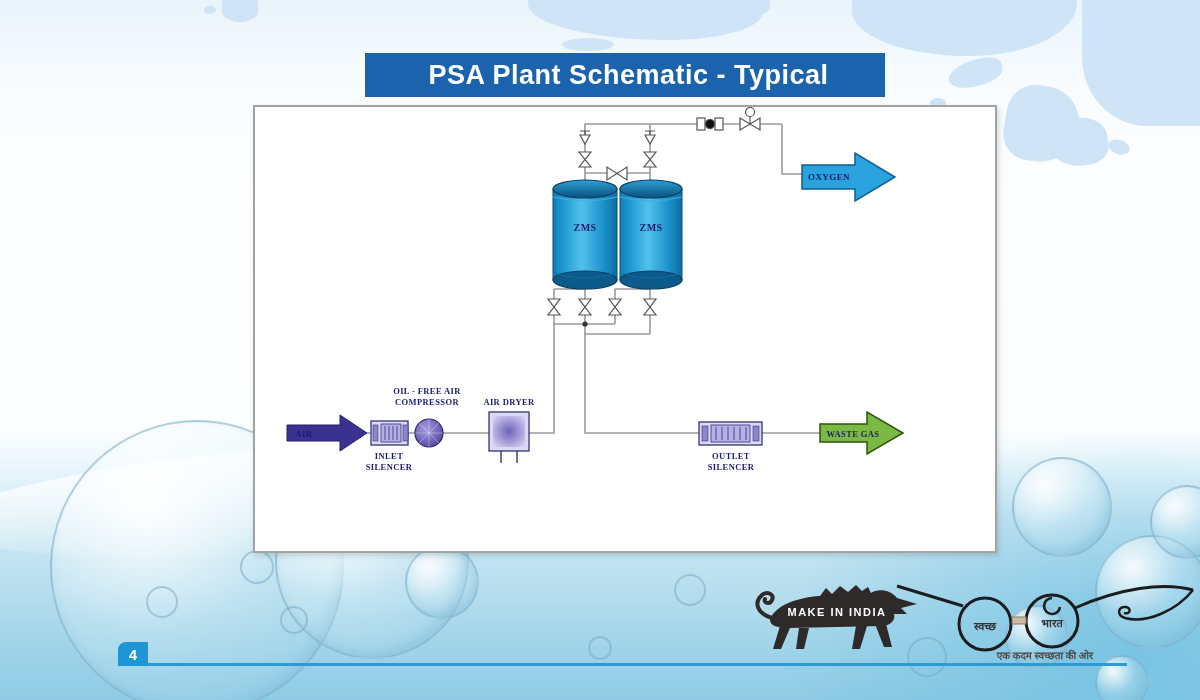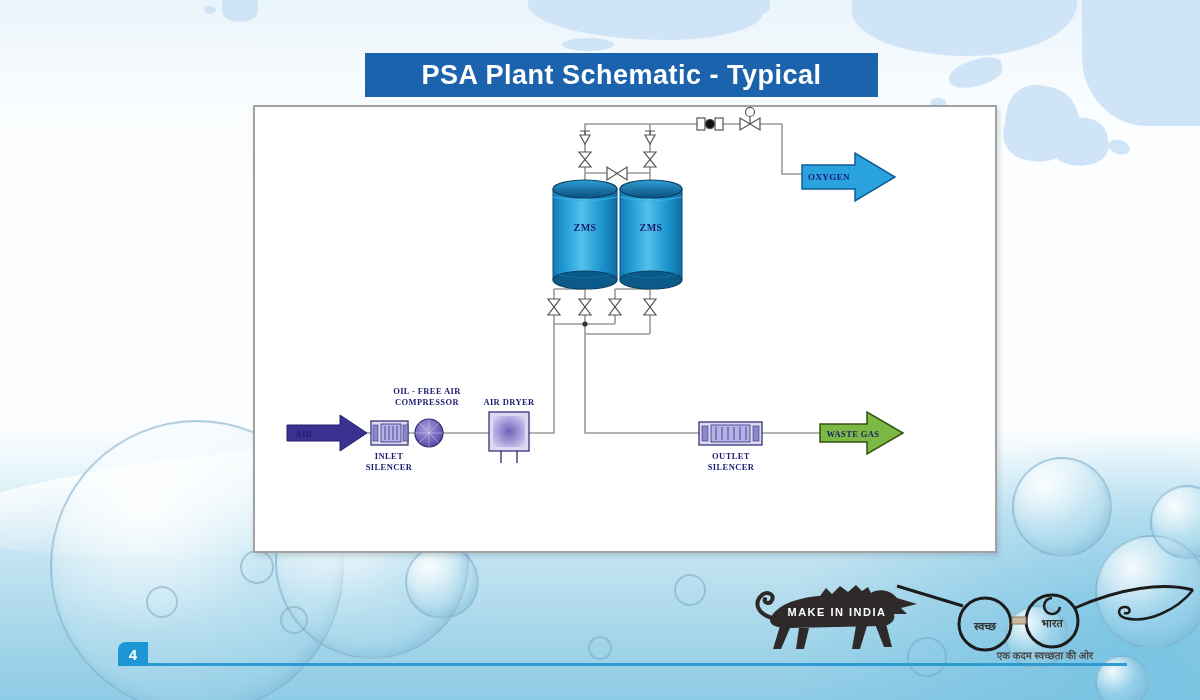--- a/index.html
+++ b/index.html
@@ -218,21 +218,21 @@
         <text x="574" y="73" text-anchor="middle" class="diagram-text" font-size="9" fill="#123a74">OXYGEN</text>
       </g>
 
       <g>
         <polygon points="565,317 612,317 612,305 648,326 612,347 612,335 565,335" fill="#7cb944" stroke="#33520f" stroke-width="1.5"></polygon>
         <text x="598" y="330" text-anchor="middle" class="diagram-text" font-size="8.5" fill="#374f10">WASTE GAS</text>
       </g>
     </svg>
   </div>
 
-  <div class="banner" style="background:#1b63ad;">
+  <div class="banner" style="background:#1b63ad;padding-left:7px;">
     <span>PSA Plant Schematic - Typical</span>
   </div>
 
   <svg class="svg-abs" style="left:750px;top:580px;" width="180" height="72" viewBox="0 0 180 72">
     <g fill="#2d2a29">
       <path d="M20,40 C24,26 46,18 68,16 L70,16 L76,8 L82,14 L90,6 L98,12 L106,5 L112,11 L118,7 L121,13
                C128,8 141,10 147,18 L167,24 L151,28 L157,34 L144,34 C146,40 140,46 132,46 L40,48 C28,48 20,46 20,40 Z"></path>
       <path d="M30,46 L23,69 L31,69 L40,48 Z"></path>
       <path d="M49,48 L46,69 L54,69 L59,48 Z"></path>
       <path d="M106,46 L102,69 L110,69 L117,46 Z"></path>

